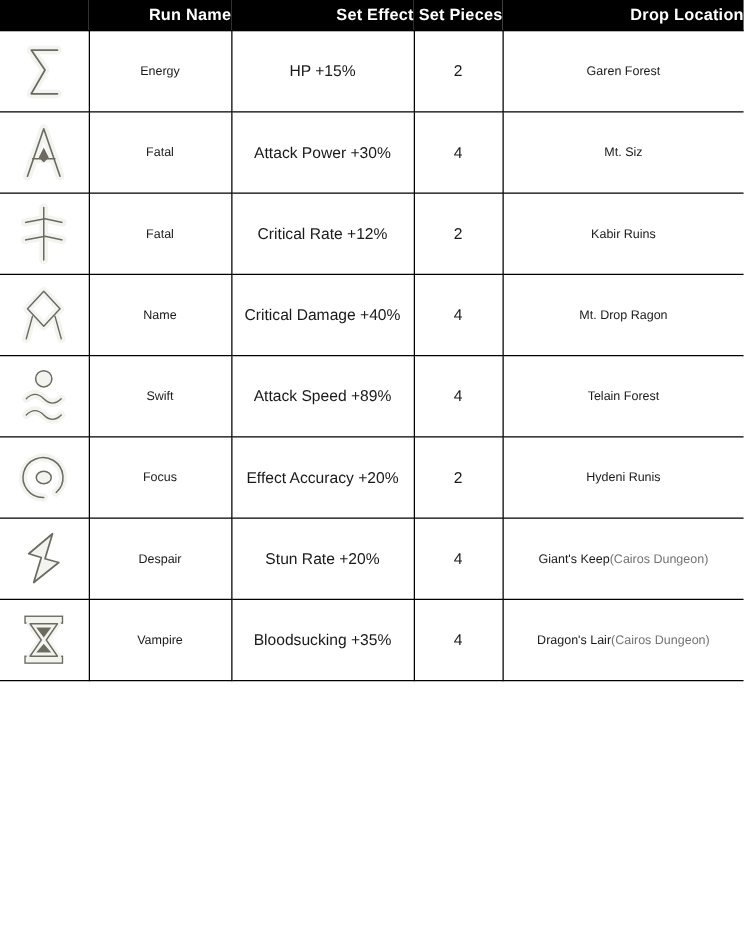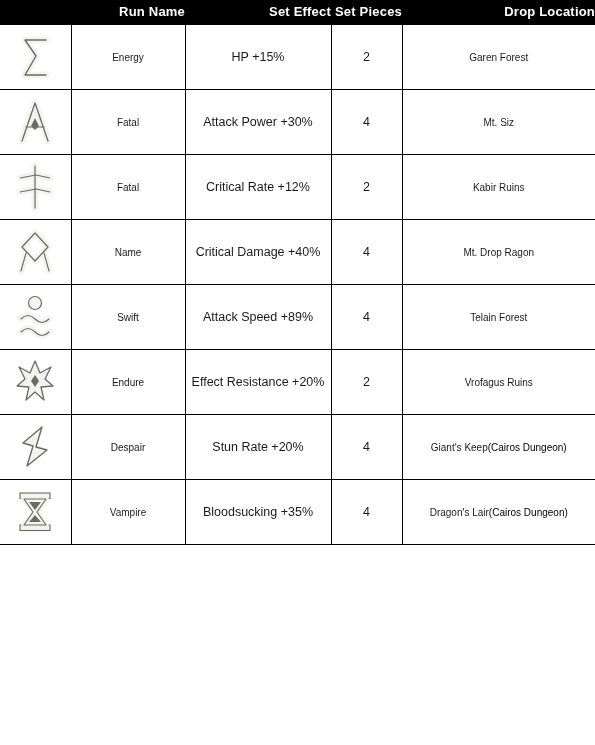--- a/index.html
+++ b/index.html
@@ -63,21 +63,21 @@
   tbody td.pieces-cell { font-size: 12.5px; }
 
   .rune-glyph {
     display: block;
     margin: 0 auto;
     width: 46px;
     height: 52px;
   }
   .rune-glyph svg { display: block; }
 
-  .drop-red { color: #000000; }
+  .drop-red { color: #737373; }
 </style>
 </head>
 <body>
 
 <table id="rune-table">
   <colgroup>
     <col class="c-icon">
       <col class="c-name">
       <col class="c-effect">
       <col class="c-pieces">
@@ -174,29 +174,30 @@
         </td>
         <td class="name-cell">Swift</td>
         <td class="effect-cell">Attack Speed +89%</td>
         <td class="pieces-cell">4</td>
         <td class="drop-cell"><span>Telain Forest</span></td>
       </tr>
       <tr>
         <td class="icon-cell">
           <span class="rune-glyph">
             <svg viewBox="0 0 46 52" width="46" height="52">
-              <path d="M23 5 L28 17 L39 11 L33 23 L41 30 L29 31 L32 44 L23 36 L14 44 L17 31 L5 30 L13 23 L7 11 L18 17 Z" fill="#f2f4ef" stroke="#6d6a60" stroke-width="1.3" stroke-linejoin="round"></path>
-              <path d="M23 19 L27 25 L23 31 L19 25 Z" fill="#6d6a60"></path>
-            </svg>
-          </span>
-        </td>
-        <td class="name-cell">Endure</td>
-        <td class="effect-cell">Effect Resistance +20%</td>
+              <path d="M23 42 A16 16 0 1 1 33 38" fill="none" stroke="#f2f4ef" stroke-width="6.5" stroke-linecap="round"></path>
+              <path d="M23 42 A16 16 0 1 1 33 38" fill="none" stroke="#6d6a60" stroke-width="1.2" stroke-linecap="round"></path>
+              <ellipse cx="23" cy="26" rx="6" ry="5" fill="#f2f4ef" stroke="#6d6a60" stroke-width="1.2"></ellipse>
+            </svg>
+          </span>
+        </td>
+        <td class="name-cell">Focus</td>
+        <td class="effect-cell">Effect Accuracy +20%</td>
         <td class="pieces-cell">2</td>
-        <td class="drop-cell"><span>Vrofagus Ruins</span></td>
+        <td class="drop-cell"><span>Hydeni Runis</span></td>
       </tr>
       <tr>
         <td class="icon-cell">
           <span class="rune-glyph">
             <svg viewBox="0 0 46 52" width="46" height="52">
               <path d="M30 6 L11 22 L21 25 L15 45 L35 29 L24 26 Z" fill="#f2f4ef" stroke="#6d6a60" stroke-width="1.4" stroke-linejoin="round"></path>
             </svg>
           </span>
         </td>
         <td class="name-cell">Despair</td>

